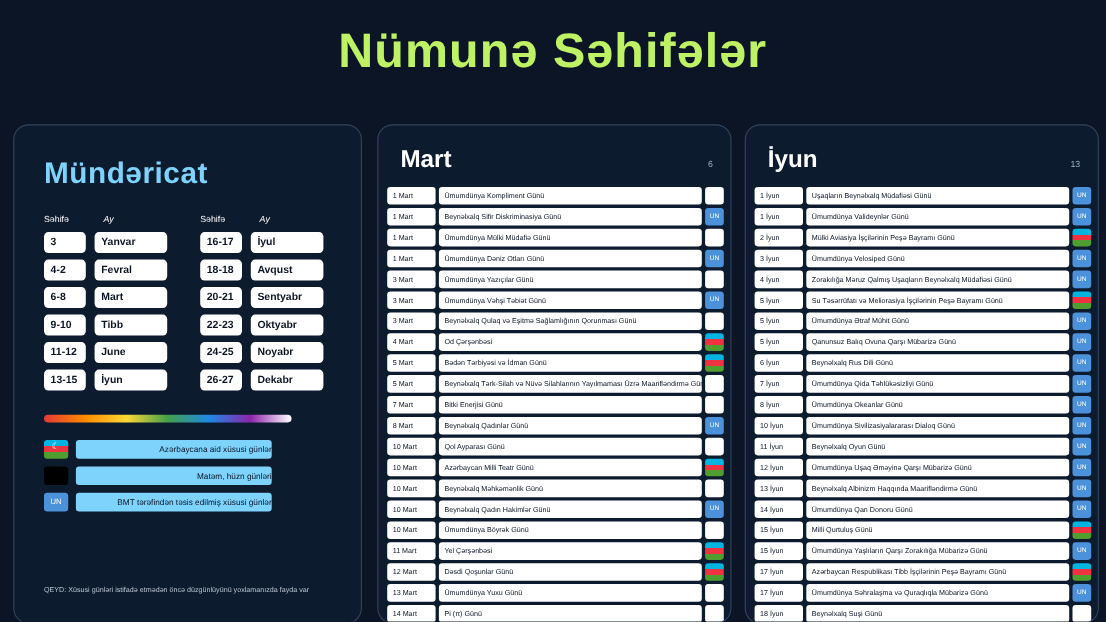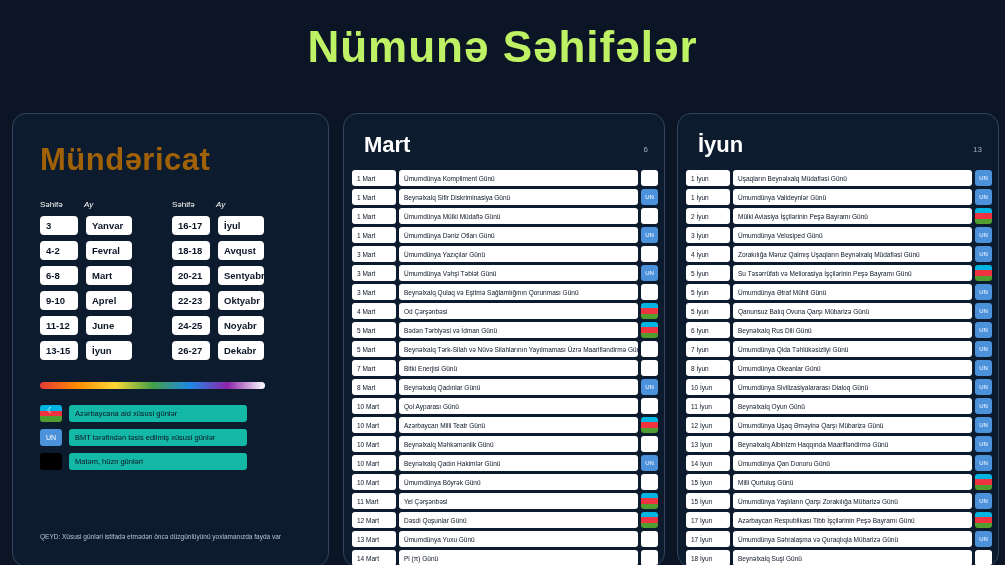--- a/index.html
+++ b/index.html
@@ -22,42 +22,42 @@
   .card{
     position:absolute;
     background:#0d1b2e;
     border:1px solid #33455e;
     border-radius:14px;
     overflow:hidden;
   }
   
   #toc-card{left:12px;top:113px;width:315px;height:452px;}
   .toc-title{
-    color:#a16207;font-size:31px;font-weight:bold;
+    color:#7dd3fc;font-size:27px;font-weight:bold;
     margin:28px 0 0 27px;letter-spacing:.5px;
   }
   .toc-tables{
     display:flex;gap:22px;margin:22px 0 0 27px;
   }
   .toc-col{display:flex;flex-direction:column;}
-  .toc-head{display:flex;gap:6px;margin-bottom:7px;}
+  .toc-head{display:flex;gap:16px;margin-bottom:7px;}
   .toc-head span{color:#ffffff;font-size:8px;}
   .toc-head .h-seh{width:38px;}
   .toc-head .h-ay{width:66px;font-style:italic;}
   .toc-row{display:flex;gap:8px;margin-bottom:6px;}
   .cell{
     background:#ffffff;color:#0b1526;
     font-size:9.5px;font-weight:bold;
     border-radius:4px;
     height:19px;line-height:19px;
     padding-left:6px;
     box-sizing:border-box;
   }
   .cell.seh{width:38px;}
-  .cell.ay{width:46px;}
+  .cell.ay{width:66px;}
   .rainbow{
     margin:16px 0 0 27px;
     width:225px;height:7px;border-radius:4px;
     background:linear-gradient(90deg,#e53935,#fb8c00,#fdd835,#43a047,#1e88e5,#8e24aa,#ffffff);
   }
   .legend{margin:16px 0 0 27px;display:flex;flex-direction:column;gap:7px;}
   .legend-row{display:flex;align-items:center;gap:7px;}
   .legend-box{
     width:22px;height:17px;border-radius:3px;flex:0 0 auto;
     display:flex;align-items:center;justify-content:center;
@@ -67,23 +67,23 @@
     background:linear-gradient(to bottom,#00b5e2 33%,#ef3340 33%,#ef3340 66%,#509e2f 66%);
     position:relative;
   }
   .flag-az:after{
     content:"☾";color:#fff;font-size:8px;position:absolute;left:7px;top:2px;line-height:1;
   }
   .flag-un{background:#4b92db;}
   .flag-un span{font-size:7px;}
   .flag-black{background:#000000;}
   .legend-text{
-    background:#14b8a6;color:#0b1526;font-size:7.5px;
+    background:#7dd3fc;color:#0b1526;font-size:7.5px;
     border-radius:3px;height:17px;line-height:17px;
-    width:178px;padding-left:6px;box-sizing:border-box;
+    width:178px;padding-left:6px;box-sizing:border-box;text-align:right;
   }
   .note{
     position:absolute;left:27px;bottom:26px;
     color:#b9c4d2;font-size:6.5px;
   }
   
   #mart-card{left:343px;top:113px;width:320px;height:452px;}
   #iyun-card{left:677px;top:113px;width:320px;height:452px;}
   .month-head{
     display:flex;align-items:baseline;justify-content:space-between;
@@ -144,21 +144,21 @@
       <div class="toc-row">
         <div class="cell seh">4-2</div>
         <div class="cell ay">Fevral</div>
       </div>
       <div class="toc-row">
         <div class="cell seh">6-8</div>
         <div class="cell ay">Mart</div>
       </div>
       <div class="toc-row">
         <div class="cell seh">9-10</div>
-        <div class="cell ay">Aprel</div>
+        <div class="cell ay">Tibb</div>
       </div>
       <div class="toc-row">
         <div class="cell seh">11-12</div>
         <div class="cell ay">June</div>
       </div>
       <div class="toc-row">
         <div class="cell seh">13-15</div>
         <div class="cell ay">İyun</div>
       </div>
     </div>
@@ -194,31 +194,31 @@
       </div>
     </div>
   </div>
 
   <div class="rainbow"></div>
 
   <div class="legend">
     <div class="legend-row">
       <div class="legend-box flag-az"></div>
       <div class="legend-text">Azərbaycana aid xüsusi günlər</div>
+    </div>
+    <div class="legend-row">
+      <div class="legend-box flag-black"></div>
+      <div class="legend-text">Matəm, hüzn günləri</div>
     </div>
     <div class="legend-row">
       <div class="legend-box flag-un">
           <span>UN</span>
         </div>
       <div class="legend-text">BMT tərəfindən təsis edilmiş xüsusi günlər</div>
     </div>
-    <div class="legend-row">
-      <div class="legend-box flag-black"></div>
-      <div class="legend-text">Matəm, hüzn günləri</div>
-    </div>
   </div>
 
   <div class="note">QEYD: Xüsusi günləri istifadə etmədən öncə düzgünlüyünü yoxlamanızda fayda var</div>
 </div>
 
 <div class="card" id="mart-card">
   <div class="month-head">
     <div class="month-name">Mart</div>
     <div class="month-page">6</div>
   </div>

